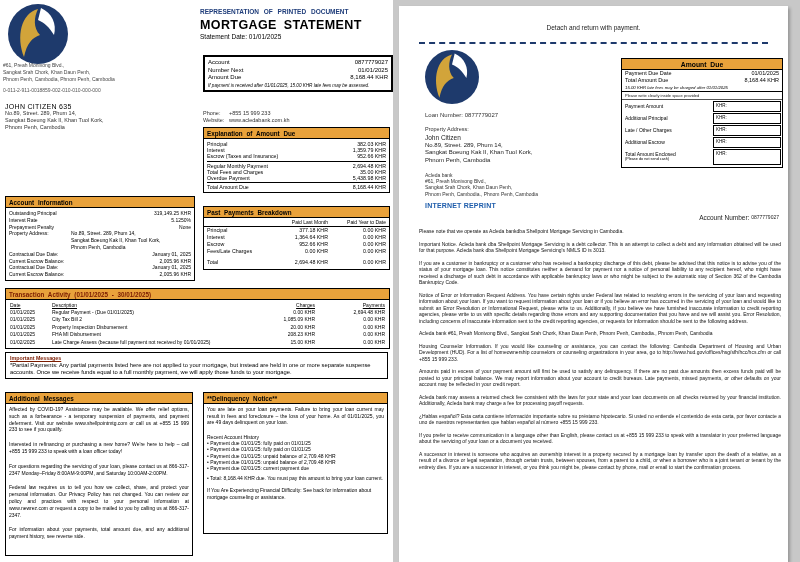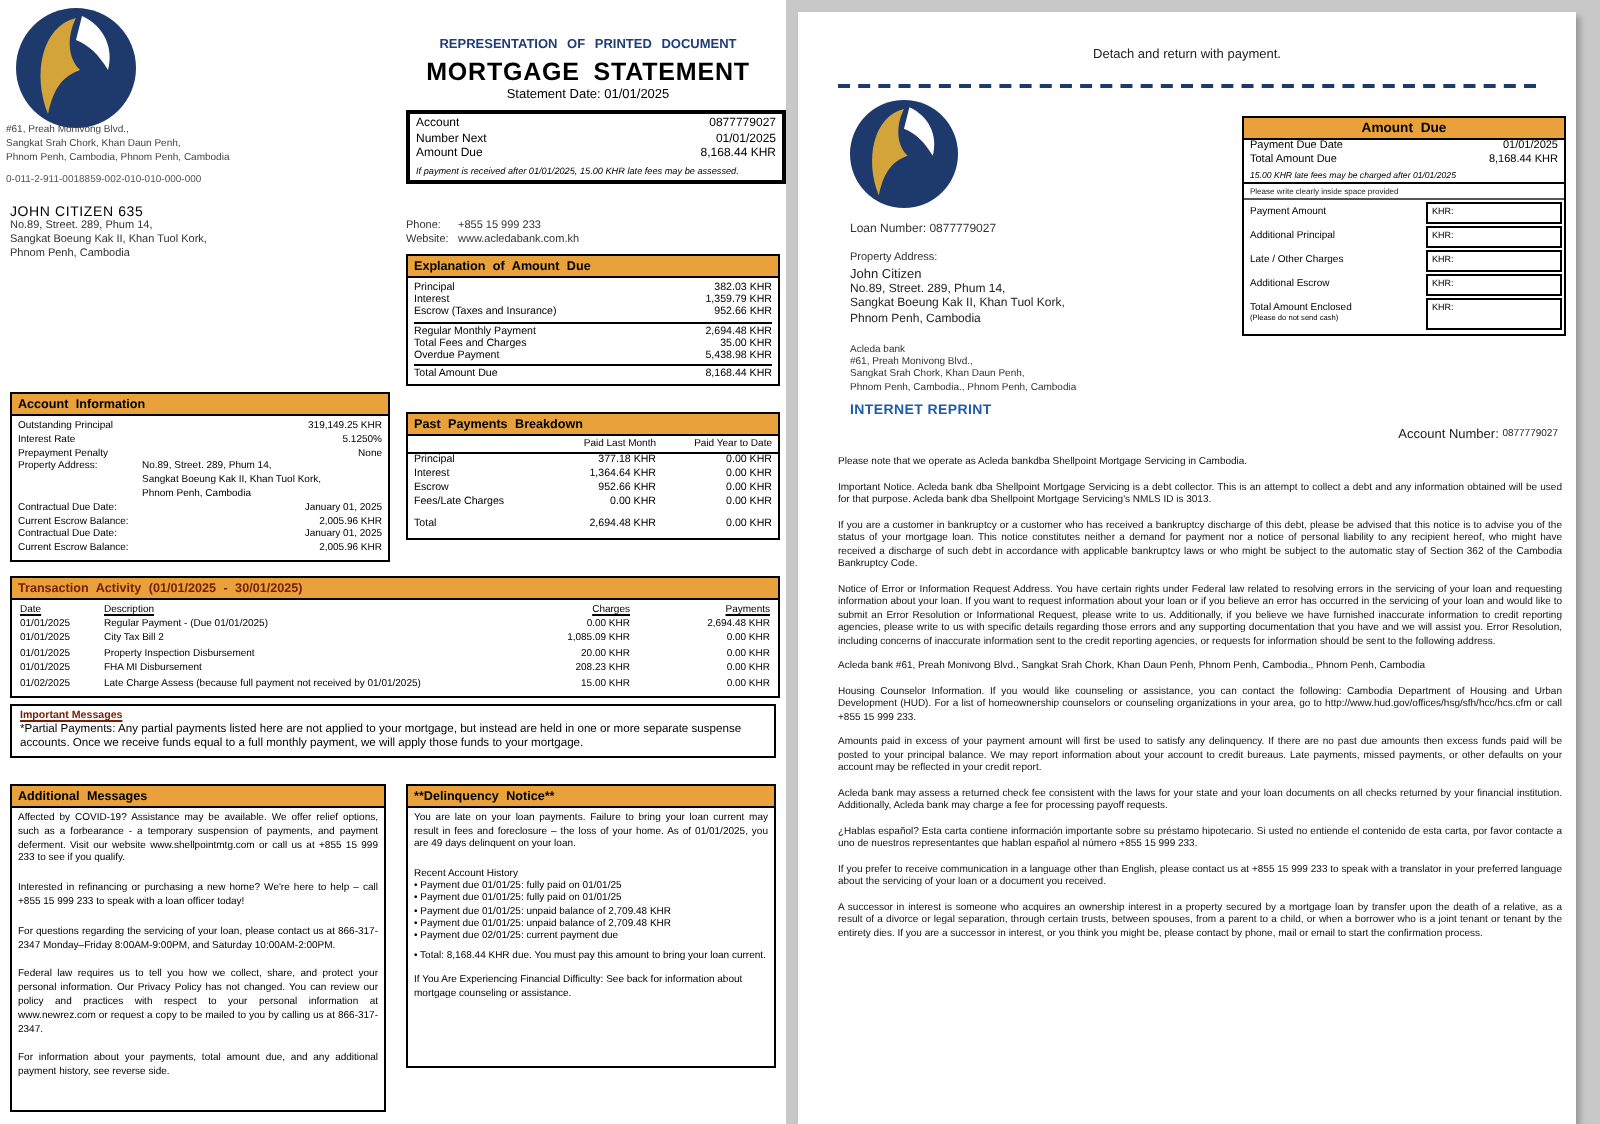--- a/index.html
+++ b/index.html
@@ -9,21 +9,21 @@
   .page-right{left:399px;top:6px;width:389px;height:556px;box-shadow:2px 2px 3px rgba(0,0,0,.25);}
   .abs{position:absolute;}
   
   .logo svg{display:block;}
   
   .bank-addr{left:3px;top:62px;font-size:5px;line-height:7px;color:#444;}
   .mail-code{left:3px;top:87px;font-size:5px;color:#555;}
   .recipient{left:5px;top:103px;line-height:7px;}
   .recipient-name{font-size:7px;letter-spacing:.3px;}
   .recipient div.rl{font-size:5.5px;color:#333;}
-  .stmt-header{left:200px;top:19px;width:188px;text-align:center;}
+  .stmt-header{left:200px;top:8px;width:188px;text-align:left;}
   .stmt-rep{font-size:6.5px;font-weight:bold;color:#1f3d7a;word-spacing:3px;}
   .stmt-title{font-size:12.5px;font-weight:bold;letter-spacing:.4px;margin-top:3px;word-spacing:3px;}
   .stmt-date{font-size:6.5px;margin-top:1px;}
   .account-box{left:203px;top:55px;width:180px;border:2px solid #000;padding:2px 3px;}
   .account-box .kv{display:flex;justify-content:space-between;font-size:6px;line-height:7.5px;}
   .account-box .note{font-size:4.6px;font-style:italic;line-height:5.5px;margin-top:1px;}
   .contact{left:203px;top:110px;font-size:5.5px;line-height:7px;color:#333;}
   .contact .clabel{display:inline-block;width:26px;}
   
   .sec{border:1px solid #000;background:#fff;}

